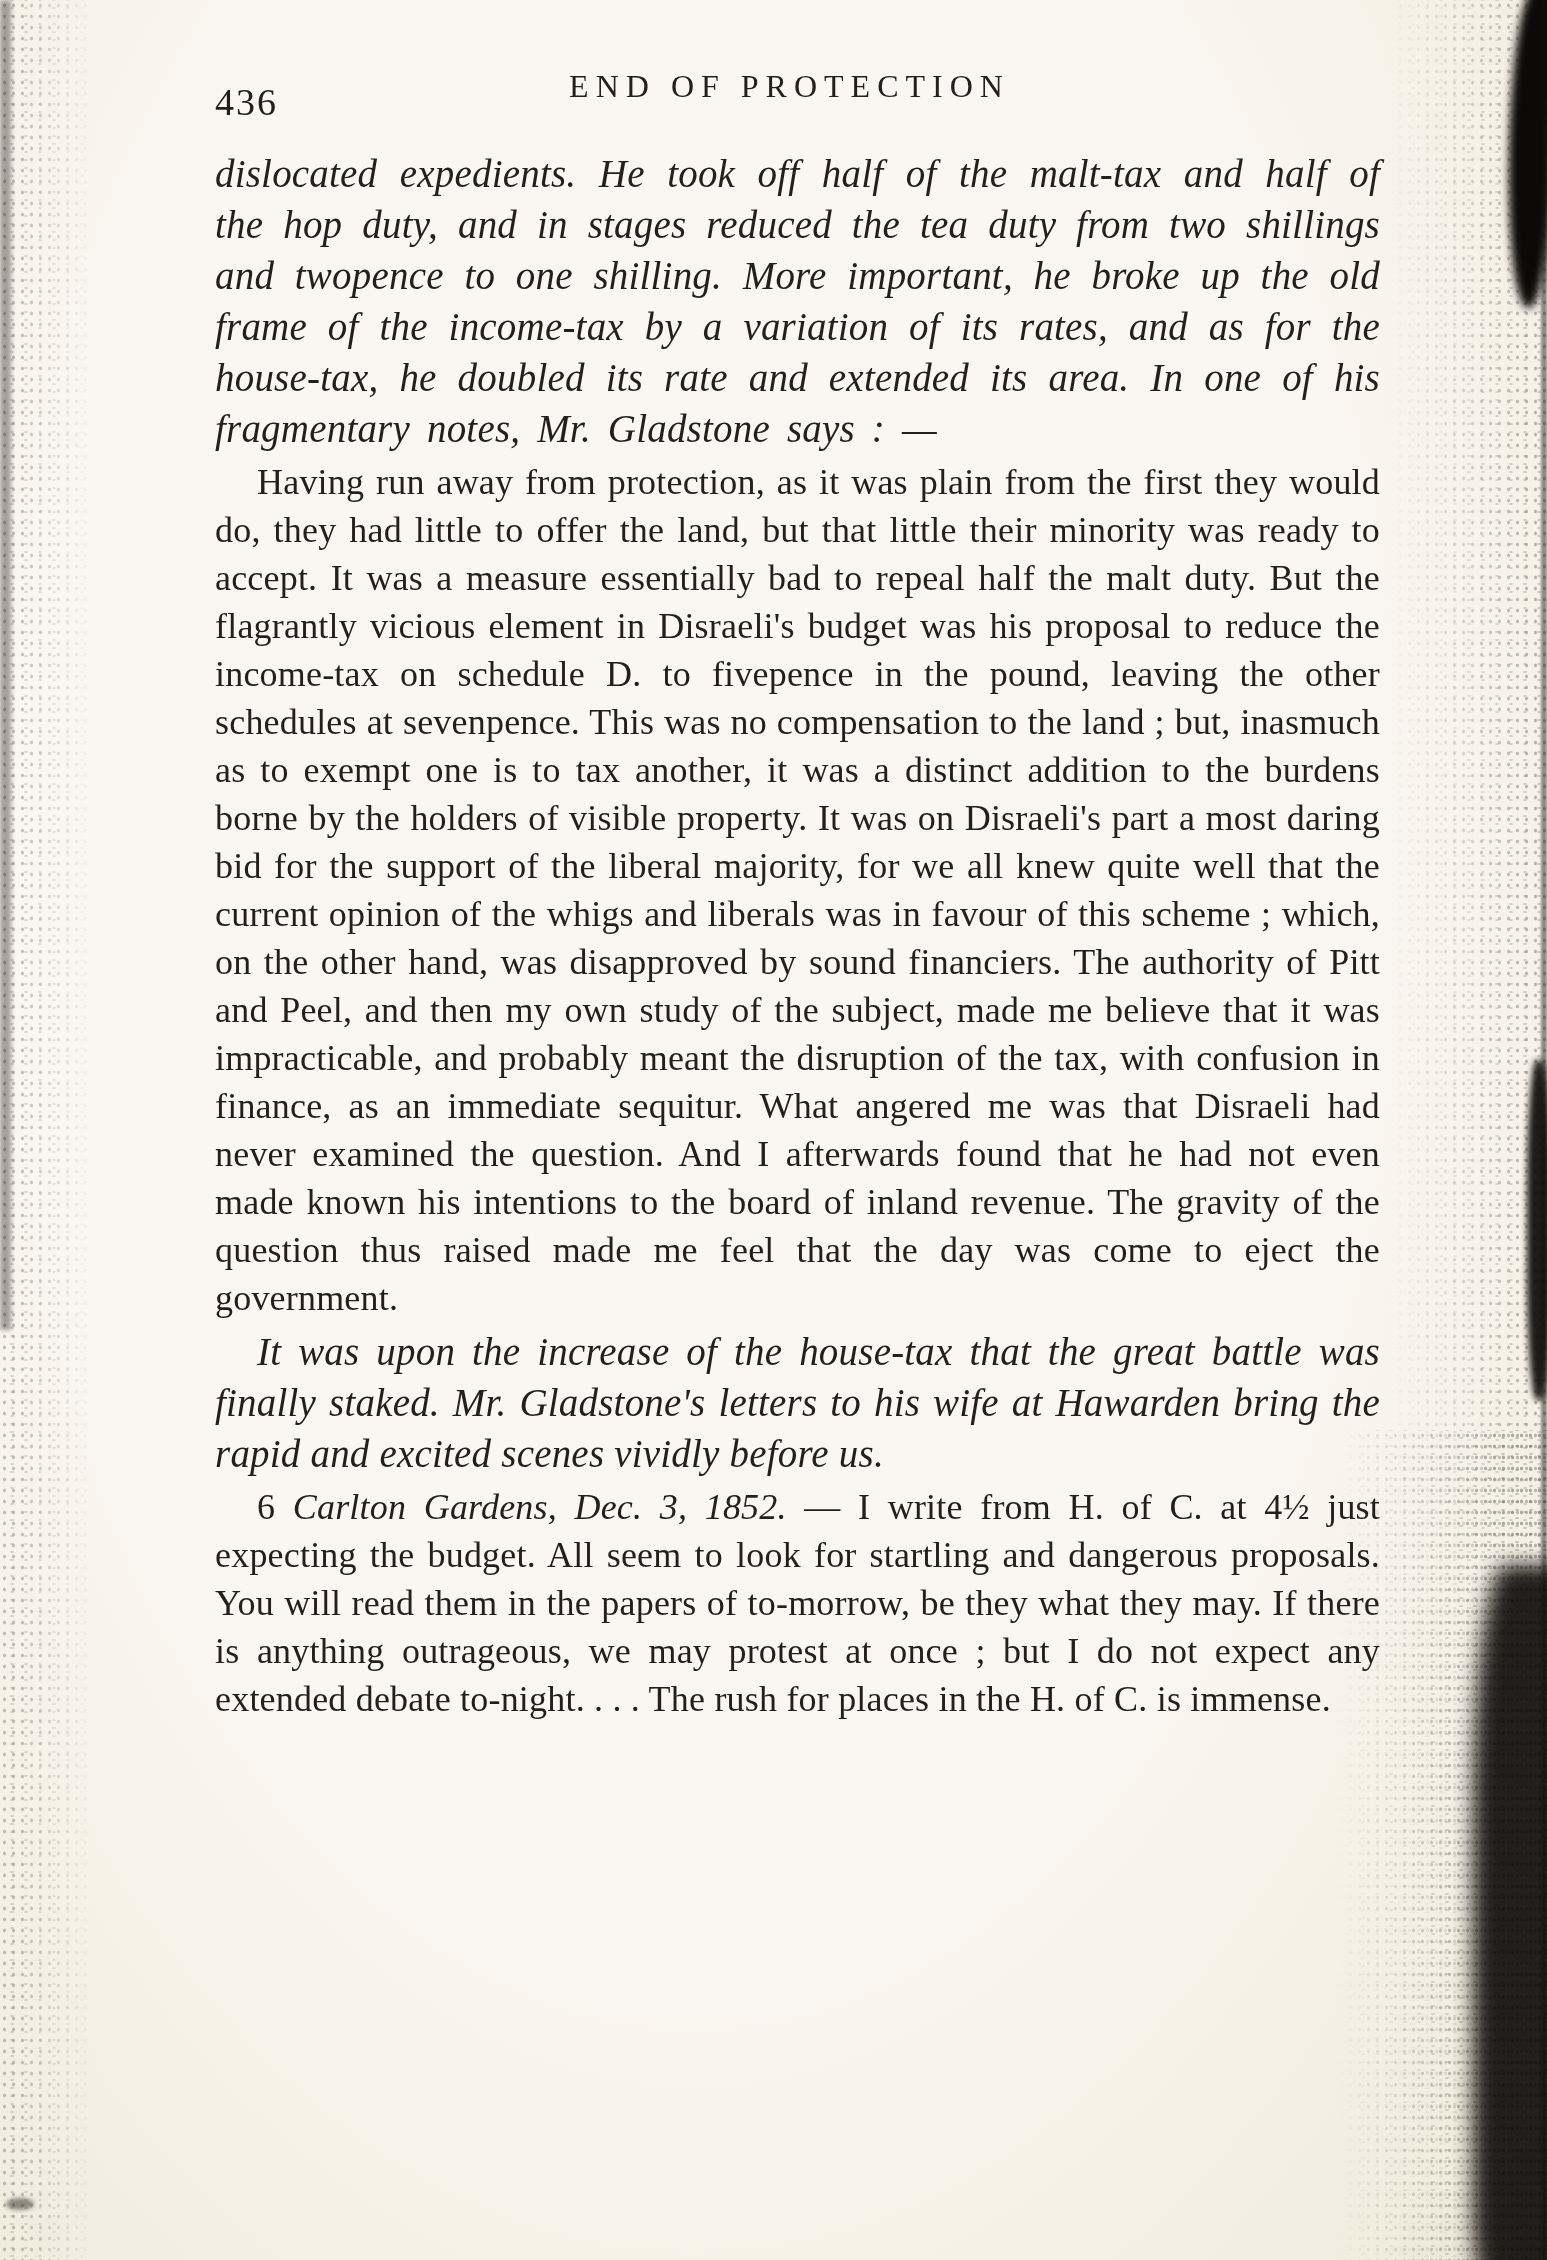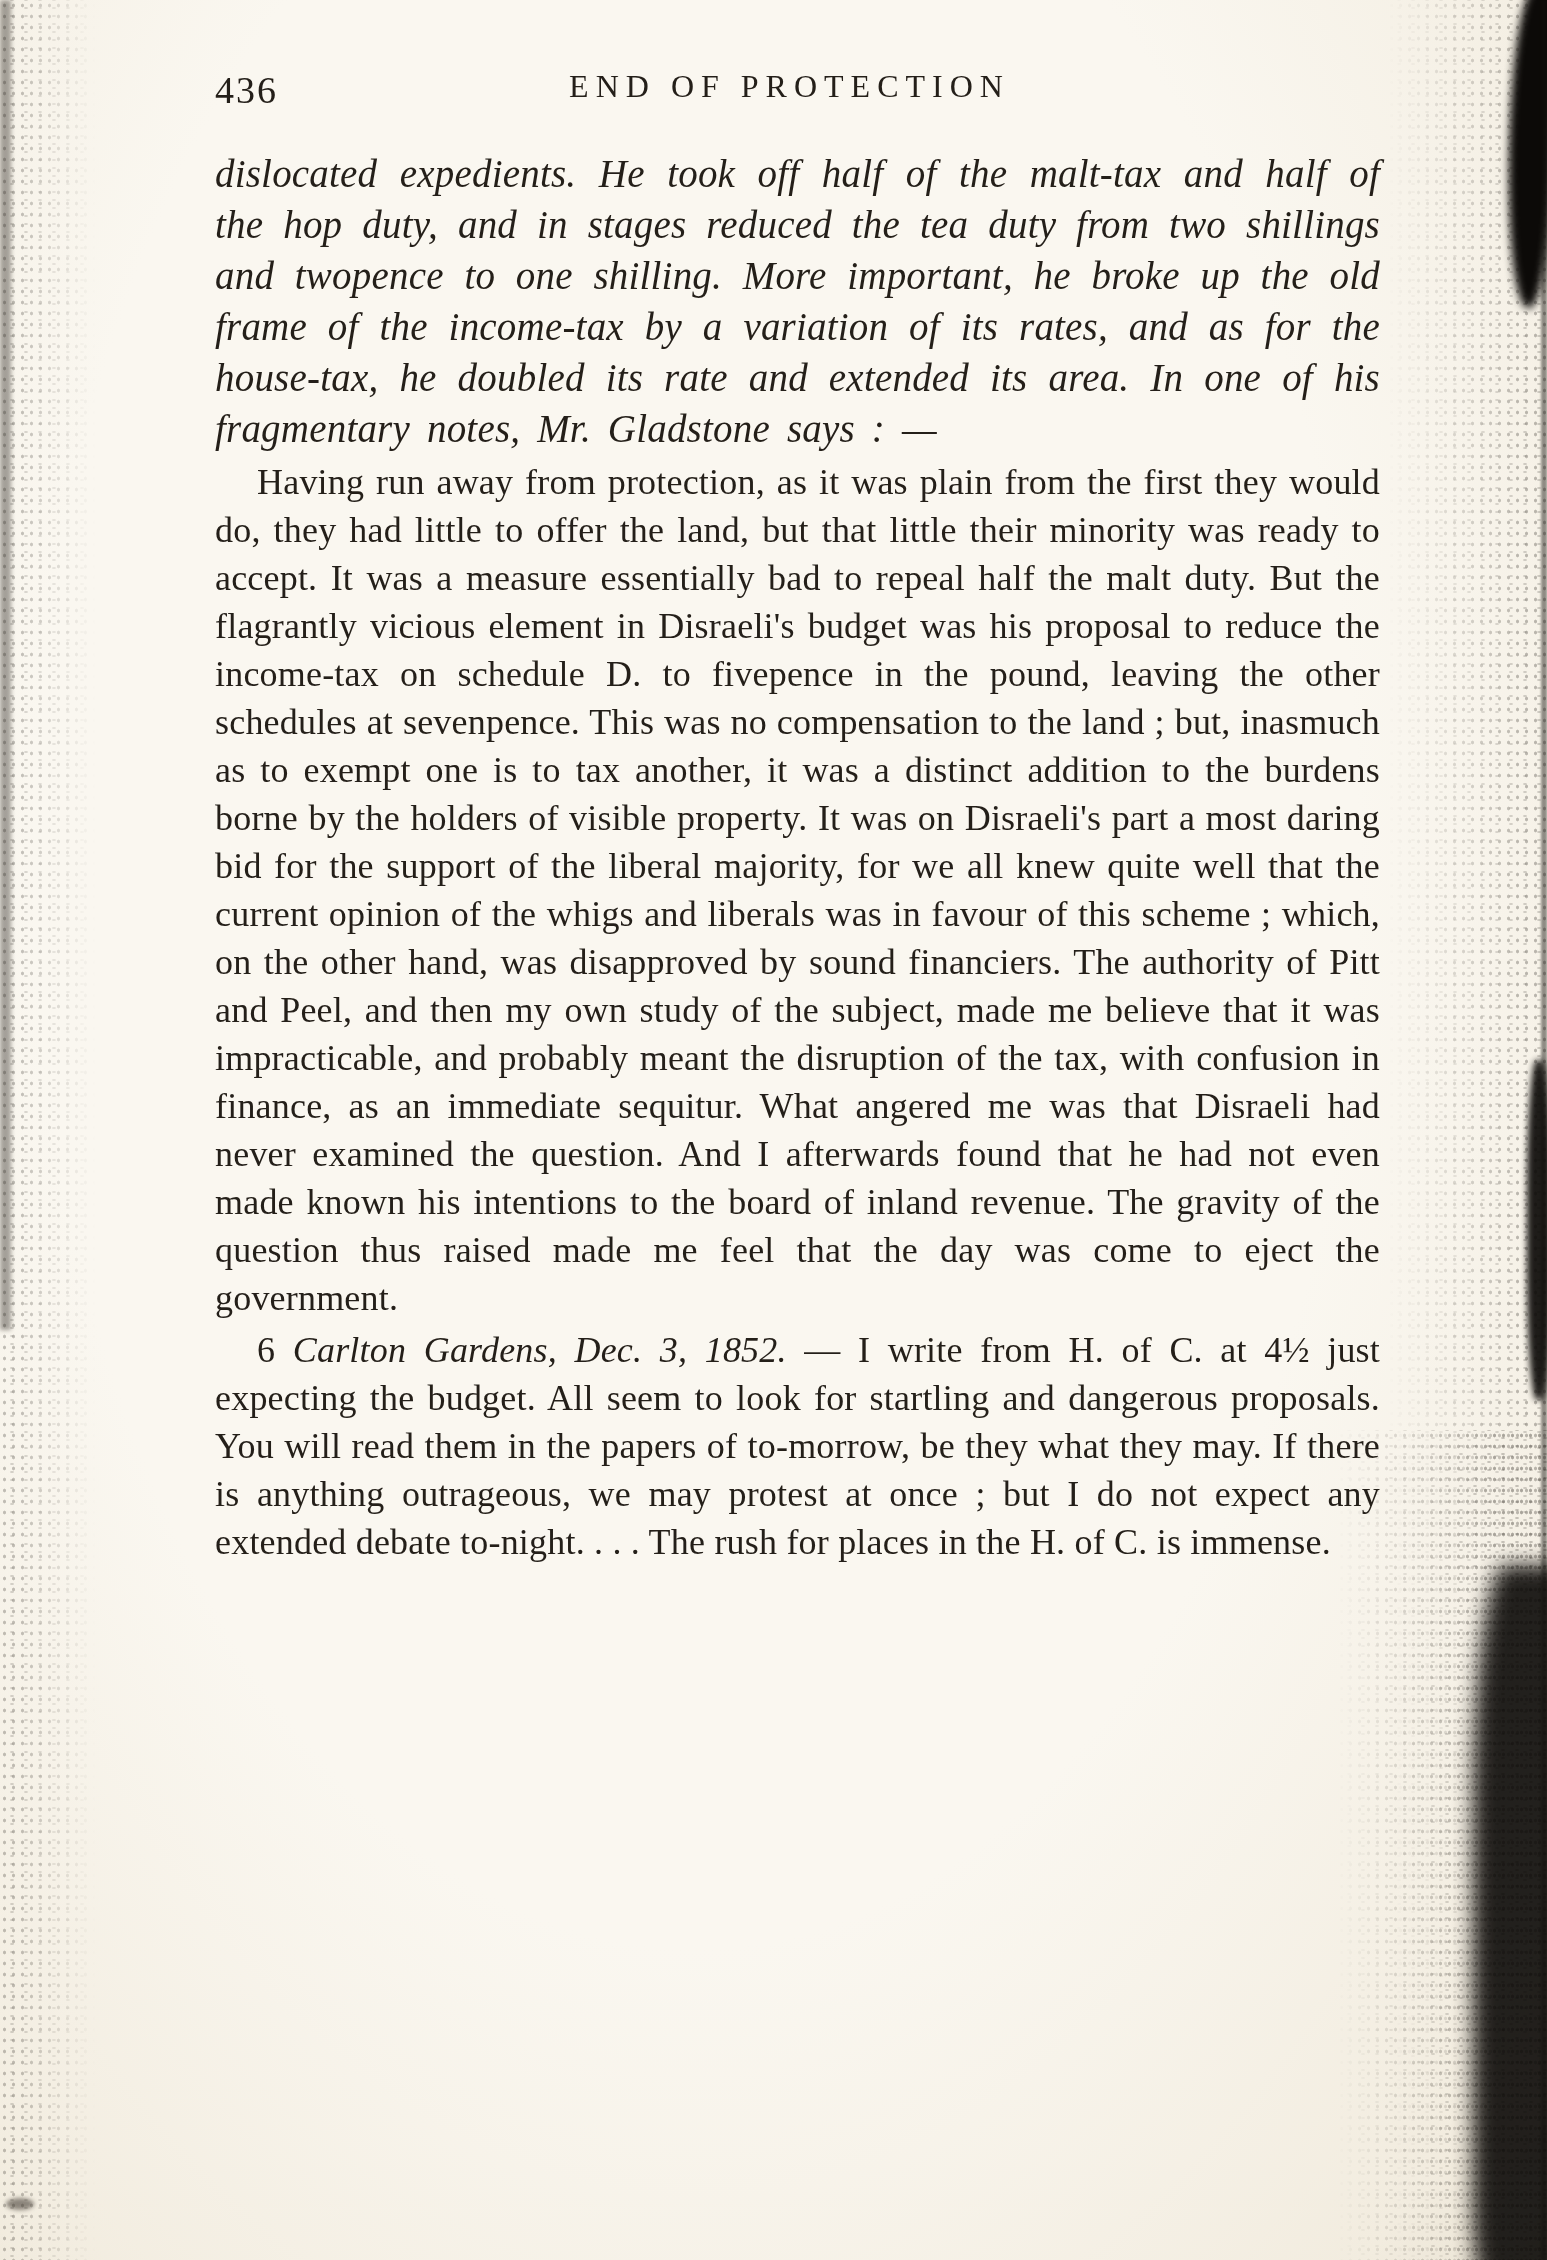--- a/index.html
+++ b/index.html
@@ -42,21 +42,21 @@
   .blob { position:absolute; background:#0c0a08; pointer-events:none; }
   .blob-topright  { right:-6px; top:-12px; width:44px; height:320px; filter:blur(4px); border-radius:45% 5% 40% 55%; transform:rotate(2deg); }
   .strip-right    { right:0; top:270px; width:11px; height:1330px; background:rgba(25,21,17,.38); filter:blur(2px); }
   .blob-midright  { right:-4px; top:1060px; width:24px; height:340px; filter:blur(3px); border-radius:40%; opacity:.92; }
   .blob-bottomright{ right:-18px; top:1565px; width:92px; height:720px; filter:blur(10px); border-radius:35% 0 0 12%; opacity:.9; }
   .edge-right     { position:absolute; right:0; top:0; width:6px; height:100%; background:rgba(18,15,12,.45); filter:blur(1px); }
   .speck-bottomleft{ position:absolute; left:6px; top:2198px; width:28px; height:12px; background:rgba(55,48,40,.55); filter:blur(2px); border-radius:50%; }
 
   
   .header-row { position:absolute; top:64px; left:215px; width:1165px; height:50px; }
-  .page-num   { position:absolute; left:0; top:4px; font-size:38px; letter-spacing:2px; }
+  .page-num   { position:absolute; left:0; top:16px; font-size:38px; letter-spacing:2px; }
   .running-head {
     position:absolute; left:0; right:16px; top:4px;
     text-align:center; font-size:32px; letter-spacing:7px;
   }
 
   
   .margin-note { position:absolute; left:66px; top:158px; width:144px; text-align:center; font-size:29px; line-height:36px; }
   .margin-note .brace-icon { display:block; margin:0 auto; }
   .margin-note .year { margin-top:10px; }
 
@@ -87,16 +87,17 @@
 
   <div class="header-row">
     <span class="page-num">436</span>
     <span class="running-head">END OF PROTECTION</span>
   </div>
 
 
   <div class="text-col">
     <p class="body loose">dislocated expedients.  He took off half of the malt-tax and half of the hop duty, and in stages reduced the tea duty from two shillings and twopence to one shilling.  More important, he broke up the old frame of the income-tax by a variation of its rates, and as for the house-tax, he doubled its rate and extended its area.  In one of his fragmentary notes, Mr. Gladstone says : —</p>
     <p class="quote indent">Having run away from protection, as it was plain from the first they would do, they had little to offer the land, but that little their minority was ready to accept.  It was a measure essentially bad to repeal half the malt duty.  But the flagrantly vicious element in Disraeli's budget was his proposal to reduce the income-tax on schedule D. to fivepence in the pound, leaving the other schedules at sevenpence.  This was no compensation to the land ; but, inasmuch as to exempt one is to tax another, it was a distinct addition to the burdens borne by the holders of visible property.  It was on Disraeli's part a most daring bid for the support of the liberal majority, for we all knew quite well that the current opinion of the whigs and liberals was in favour of this scheme ; which, on the other hand, was disapproved by sound financiers.  The authority of Pitt and Peel, and then my own study of the subject, made me believe that it was impracticable, and probably meant the disruption of the tax, with confusion in finance, as an immediate sequitur.  What angered me was that Disraeli had never examined the question.  And I afterwards found that he had not even made known his intentions to the board of inland revenue.  The gravity of the question thus raised made me feel that the day was come to eject the government.</p>
+    <p class="body indent">It was upon the increase of the house-tax that the great battle was finally staked.  Mr. Gladstone's letters to his wife at Hawarden bring the rapid and excited scenes vividly before us.</p>
     <p class="quote indent"><span>6 </span><span class="dateline">Carlton Gardens, Dec. 3, 1852.</span><span> — I write from H. of C. at 4½ just expecting the budget.  All seem to look for startling and dangerous proposals.  You will read them in the papers of to-morrow, be they what they may.  If there is anything outrageous, we may protest at once ; but I do not expect any extended debate to-night. . . .  The rush for places in the H. of C. is immense.</span></p>
   </div>
 
 </div>
 
 </body></html>

